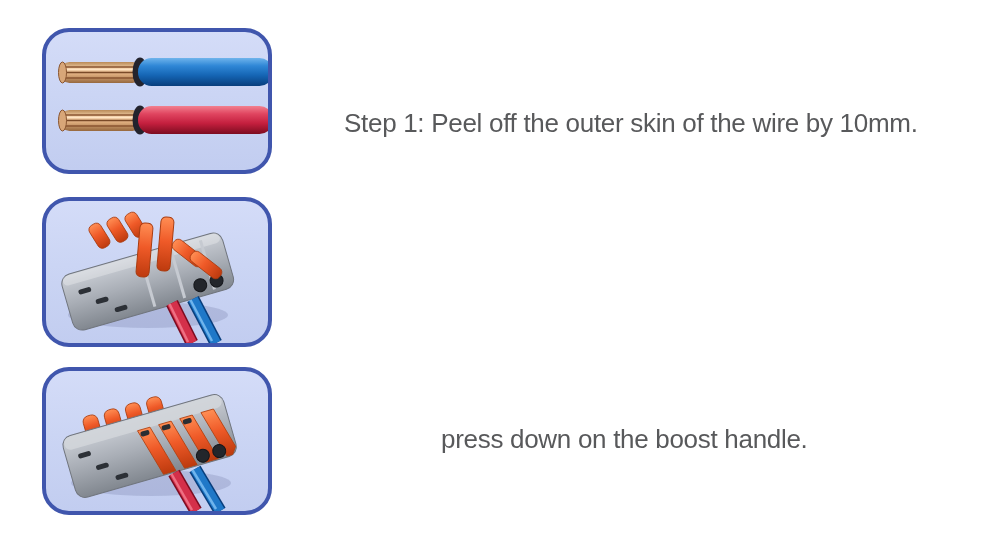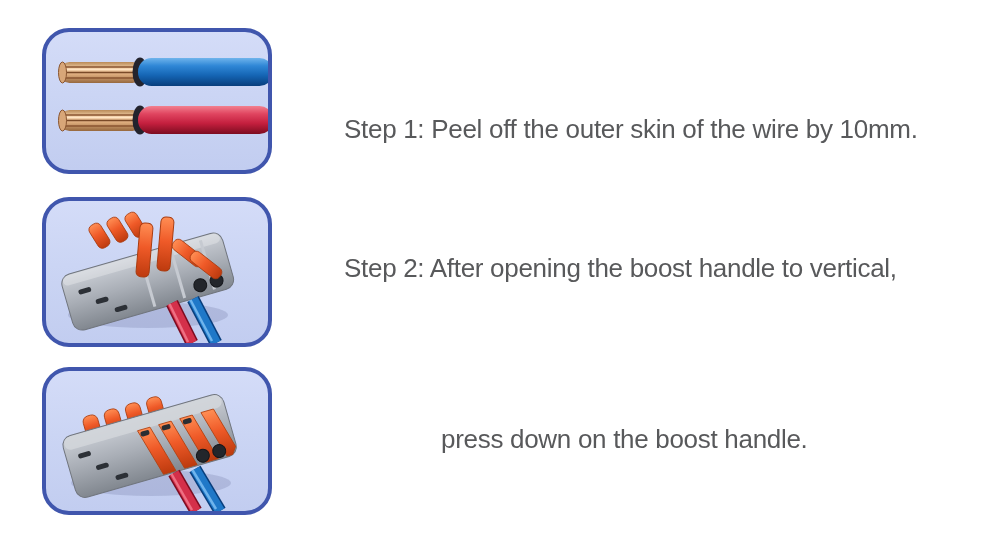--- a/index.html
+++ b/index.html
@@ -19,21 +19,21 @@
   .panel-1{top:28px;height:138px;}
   .panel-2{top:197px;height:142px;}
   .panel-3{top:367px;height:140px;}
   .panel svg{display:block;width:100%;height:100%;}
   .step{
     position:absolute;left:344px;
     color:var(--text_color,#58595b);
     font-size:26px;line-height:33px;letter-spacing:-0.3px;
     white-space:nowrap;
   }
-  .step-1{top:113px;}
+  .step-1{top:107px;}
   .step-2{top:252px;}
   .step-3{top:423px;}
   .step .line{display:block;}
   .step-2 .line-2{margin-left:85px;}
   .step-3 .line-2{margin-left:97px;}
 </style>
 </head>
 <body>
 
 <svg width="0" height="0" style="position:absolute" aria-hidden="true">
@@ -191,20 +191,19 @@
         <path d="M146.5 99 L170 138" stroke="#6fb4ec" stroke-width="2.5" fill="none"></path>
       </g>
     </svg>
   </div>
 
   <div class="step step-1">
     <span class="line line-1">Step 1: Peel off the outer skin of the wire by 10mm.</span>
   </div>
 
   <div class="step step-2">
-    <span class="line line-1">Step 2: After opening the boost handle to vertical,</span>
   </div>
 
   <div class="step step-3">
     <span class="line line-2">press down on the boost handle.</span>
   </div>
 
 </div>
 
 </body></html>

